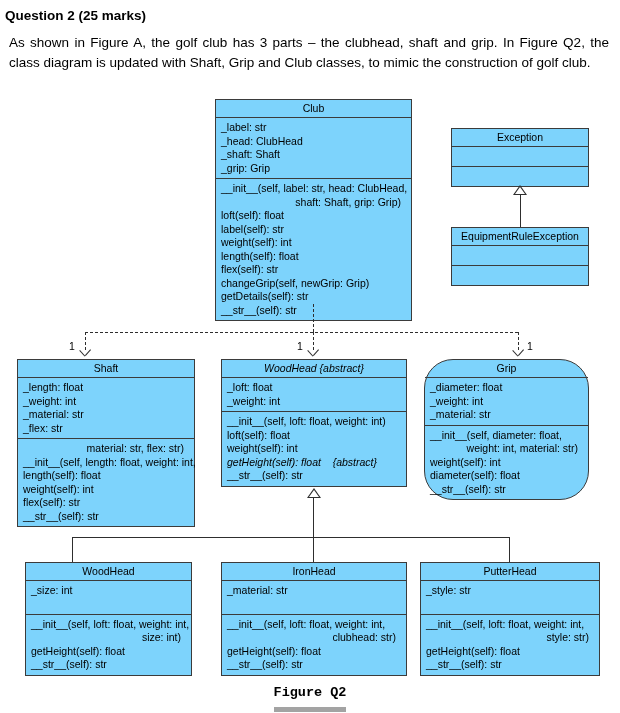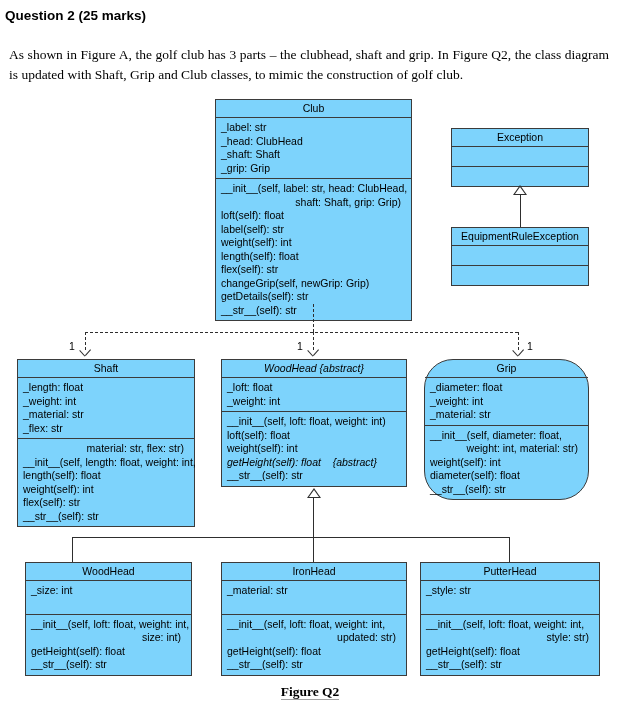--- a/index.html
+++ b/index.html
@@ -7,30 +7,29 @@
     width:620px;height:713px;background:#ffffff;position:relative;
     font-family:"Liberation Sans",sans-serif;
     -webkit-font-smoothing:antialiased;
   }
   .q-title{
     position:absolute;left:5px;top:8px;
     font-family:Liberation Sans, sans-serif;font-weight:bold;font-size:13.5px;color:#000;
   }
   .q-body{
     position:absolute;left:9px;top:33px;width:600px;
-    font-family:Liberation Serif, serif;font-size:13.5px;line-height:20px;color:#000;
+    font-family:Liberation Sans, sans-serif;font-size:13.5px;line-height:20px;color:#000;
     text-align:justify;
-    margin-top:12px;
   }
   .fig-caption{
     position:absolute;left:0;top:684px;width:620px;text-align:center;
     font-family:"Liberation Serif",serif;font-weight:bold;font-size:13.5px;
     color:#000;
   }
-  .fig-caption span{border-bottom:1px solid #a3a3a3;padding-bottom:0px;}
+  .fig-caption span{border-bottom:5px solid #a3a3a3;padding-bottom:7px;font-family:Liberation Mono, monospace;}
 
   
   .umlbox{
     position:absolute;box-sizing:border-box;
     border:1.3px solid #3b3b3b;background:#7dd3fc;
     font-size:10.5px;color:#000;
   }
   .uml-name{
     box-sizing:border-box;width:100%;
     border-bottom:1.3px solid #3b3b3b;
@@ -216,21 +215,21 @@
 </div>
 
 <div class="umlbox" style="left:221px;top:562px;width:186px;">
   <div class="uml-name">IronHead</div>
   <div class="uml-attrs">
     <div class="uml-line">_material: str</div>
     <div class="uml-empty"></div>
   </div>
   <div class="uml-ops">
     <div class="uml-line">__init__(self, loft: float, weight: int,</div>
-    <div class="uml-line ind">updated: str)</div>
+    <div class="uml-line ind">clubhead: str)</div>
     <div class="uml-line">getHeight(self): float</div>
     <div class="uml-line">__str__(self): str</div>
   </div>
 </div>
 
 <div class="umlbox" style="left:420px;top:562px;width:180px;">
   <div class="uml-name">PutterHead</div>
   <div class="uml-attrs">
     <div class="uml-line">_style: str</div>
     <div class="uml-empty"></div>

